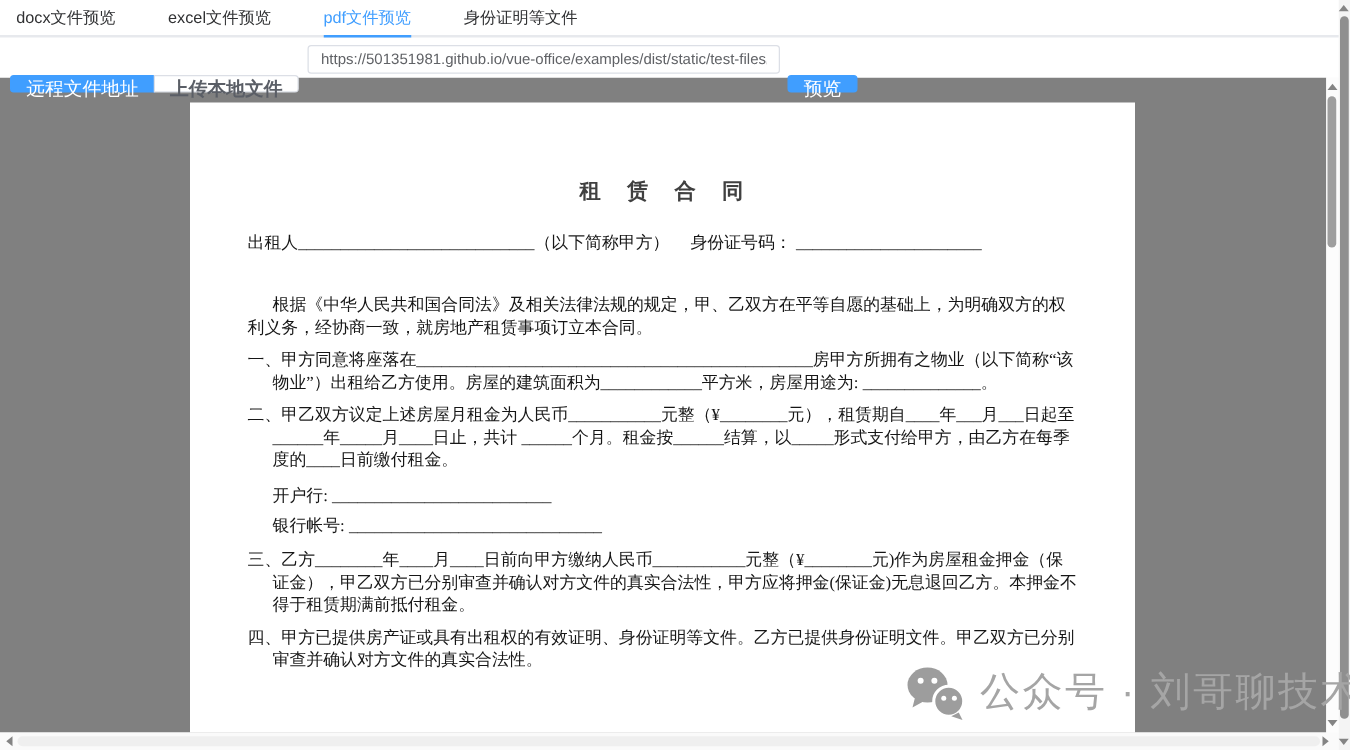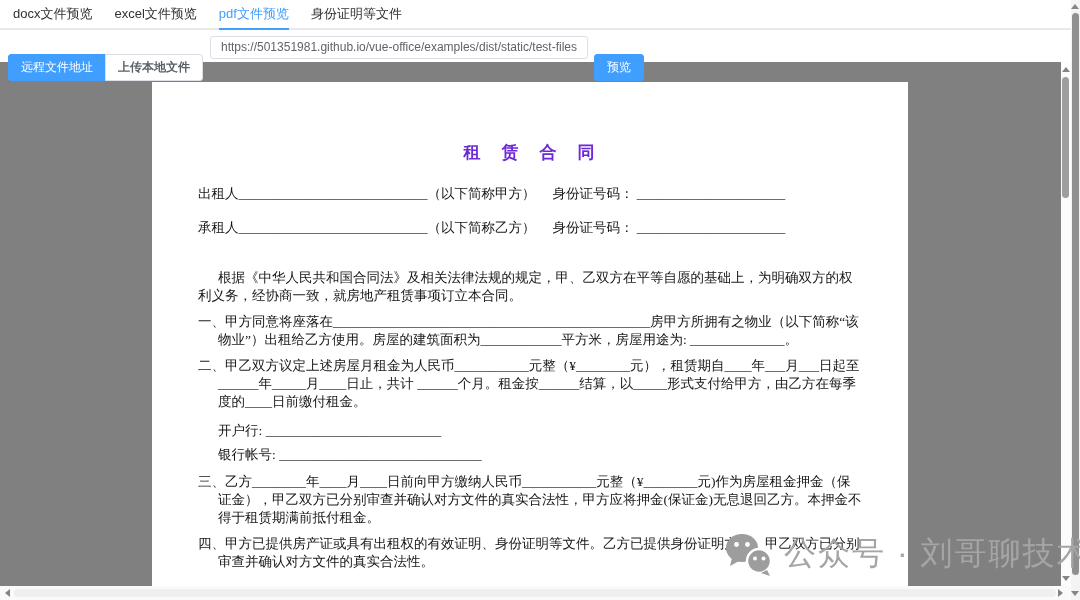--- a/index.html
+++ b/index.html
@@ -3,50 +3,50 @@
 <meta charset="utf-8">
 <style>
   * { margin: 0; padding: 0; box-sizing: border-box; }
   html, body { width: 1080px; height: 600px; overflow: hidden; background: #fff;
     font-family: "Liberation Sans", sans-serif; }
   .app { position: relative; width: 1080px; height: 600px; background: #fff; overflow: hidden; }
 
   
   .tabbar { position: absolute; top: 0; left: 0; width: 1071px; height: 30px;
     display: flex; align-items: stretch; padding-left: 13px;
-    border-bottom: 2px solid #e7e9ed; background: #fff; z-index: 5; }
+    border-bottom: 2px solid #e7e9ed; background: #fff; z-index: 5; gap: 20px; }
   .tab { position: relative; display: flex; align-items: center; margin-right: 22px;
     font-size: 13px; color: #303133; cursor: pointer; white-space: nowrap; }
   .tab.active { color: #409EFF; text-align: right; }
   .tab.active::after { content: ""; position: absolute; left: 0; right: 0; bottom: -2px;
     height: 2px; background: #409EFF; }
 
   
   .toolbar { position: absolute; top: 32px; left: 0; width: 1071px; height: 30px;
     display: flex; align-items: center; padding-left: 8px; background: #fff; z-index: 5; }
-  .btn { height: 27px; font-size: 12px; line-height: 21px; padding: 0 12px;
+  .btn { height: 14px; font-size: 15px; line-height: 21px; padding: 0 12px;
     border: 1px solid #dcdfe6; background: #fff; color: #5a5e66; cursor: pointer;
     font-family: "Liberation Sans", sans-serif; white-space: nowrap; margin-top: 40px; }
   .btn.primary { background: #409EFF; border-color: #409EFF; color: #fff; }
   .btn.grp-left { border-radius: 3px 0 0 3px; }
   .btn.grp-right { border-radius: 0 3px 3px 0; margin-left: -1px; font-weight: bold; }
   .url-input { height: 23px; width: 378px; margin-left: 7px; border: 1px solid #dcdfe6;
     border-radius: 3px; padding: 0 10px; font-size: 12px; color: #606266; outline: none;
     font-family: "Liberation Sans", sans-serif; }
   .btn.preview { margin-left: 6px; border-radius: 3px; }
 
   
   .viewer { position: absolute; top: 62px; left: 0; width: 1061px; height: 524px;
     background: #808080; overflow: hidden; }
   .pdf-page { position: absolute; left: 152px; top: 20px; width: 756px; height: 620px;
     background: #fff; padding: 62px 46px 0 46px;
     font-family: "Liberation Serif", serif; font-size: 13.5px; line-height: 18px;
     color: #161616; word-break: break-all; }
   .doc-title { text-align: center; font-size: 17px; font-weight: bold;
-    letter-spacing: 2px; margin-bottom: 23px; color: #6d28d9; }
+    letter-spacing: 2px; margin-bottom: 23px; color: #404040; }
   .party { margin-bottom: 16px; }
   .intro { margin-top: 32px; margin-bottom: 8px; text-indent: 20px; }
   .item { padding-left: 20px; text-indent: -20px; margin-bottom: 8px; }
   .bank { margin: 8px 0 6px 20px; line-height: 24px; }
 
   
   .watermark { position: absolute; left: 722px; top: 532px; display: flex;
     align-items: center; z-index: 8; pointer-events: none;
     color: #a5a5a5; font-size: 32px; letter-spacing: 2px; white-space: nowrap;
     font-family: "Liberation Sans", sans-serif; }
@@ -96,21 +96,20 @@
     <button class="btn primary grp-left">远程文件地址</button>
     <button class="btn grp-right">上传本地文件</button>
     <input class="url-input" type="text" value="https://501351981.github.io/vue-office/examples/dist/static/test-files/test.pdf" style="">
     <button class="btn primary preview">预览</button>
   </div>
 
   <div class="viewer">
     <div class="pdf-page doc">
       <div class="doc-title">租　赁　合　同</div>
       <div class="party">出租人____________________________（以下简称甲方）　 身份证号码： ______________________</div>
-      <div class="party">承租人____________________________（以下简称乙方）　 身份证号码： ______________________</div>
       <div class="intro">根据《中华人民共和国合同法》及相关法律法规的规定，甲、乙双方在平等自愿的基础上，为明确双方的权利义务，经协商一致，就房地产租赁事项订立本合同。</div>
       <div class="item">一、甲方同意将座落在_______________________________________________房甲方所拥有之物业（以下简称“该物业”）出租给乙方使用。房屋的建筑面积为____________平方米，房屋用途为: ______________。</div>
       <div class="item">二、甲乙双方议定上述房屋月租金为人民币___________元整（¥________元），租赁期自____年___月___日起至______年_____月____日止，共计 ______个月。租金按______结算，以_____形式支付给甲方，由乙方在每季度的____日前缴付租金。</div>
       <div class="bank">
         <div>开户行: __________________________</div>
         <div>银行帐号: ______________________________</div>
       </div>
       <div class="item">三、乙方________年____月____日前向甲方缴纳人民币___________元整（¥________元)作为房屋租金押金（保证金），甲乙双方已分别审查并确认对方文件的真实合法性，甲方应将押金(保证金)无息退回乙方。本押金不得于租赁期满前抵付租金。</div>
       <div class="item">四、甲方已提供房产证或具有出租权的有效证明、身份证明等文件。乙方已提供身份证明文件。甲乙双方已分别审查并确认对方文件的真实合法性。</div>
     </div>

